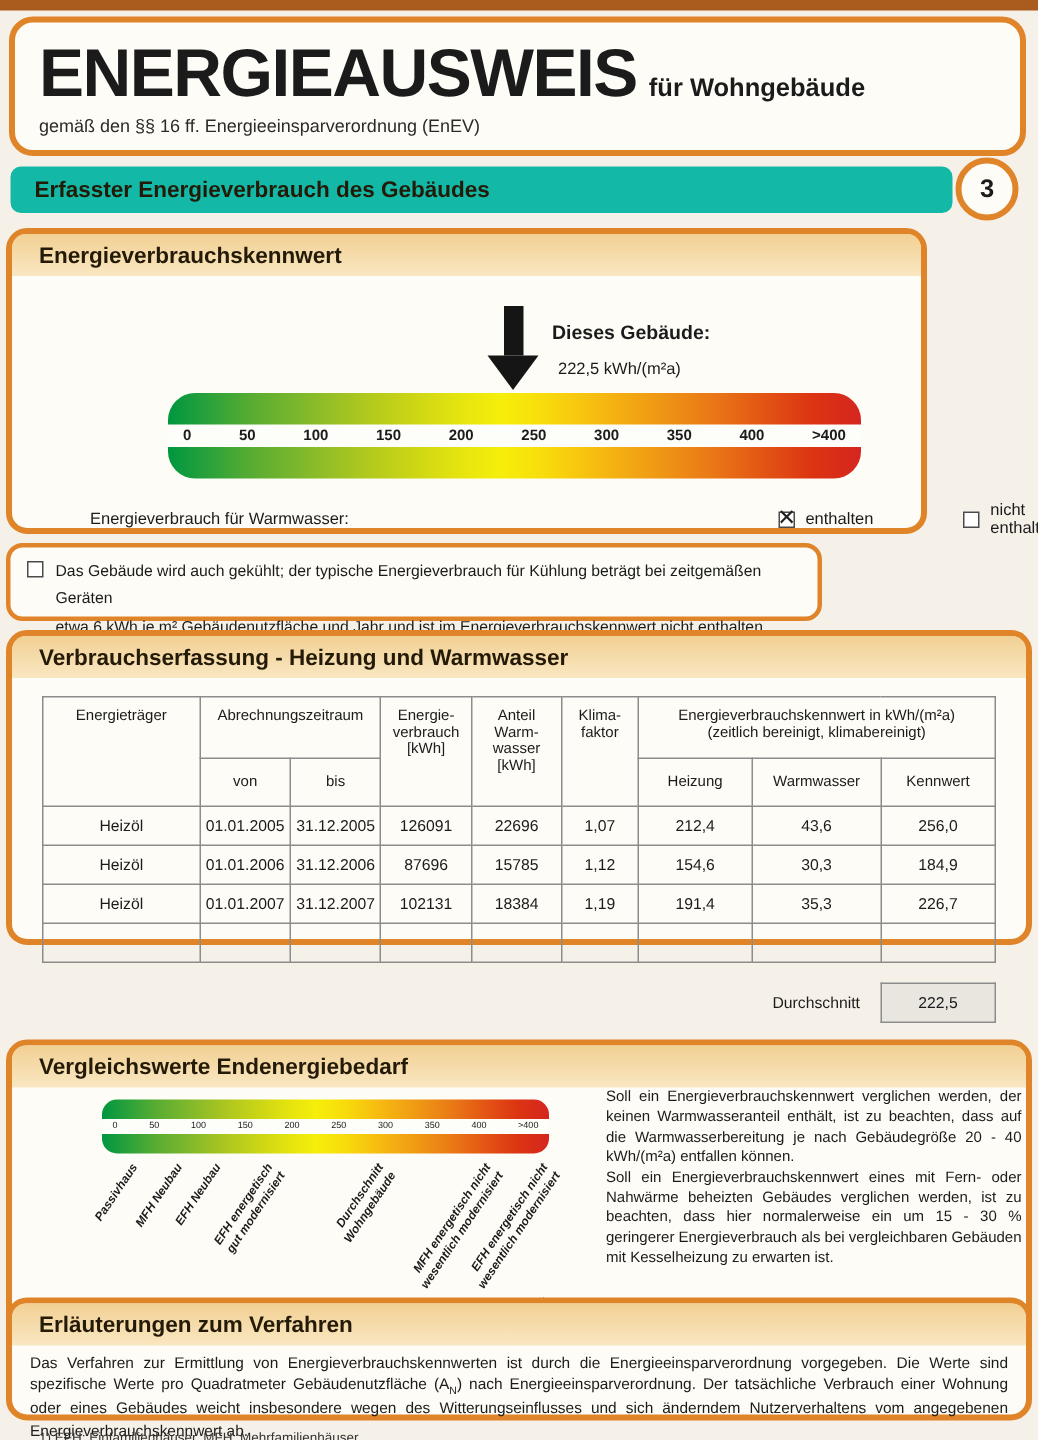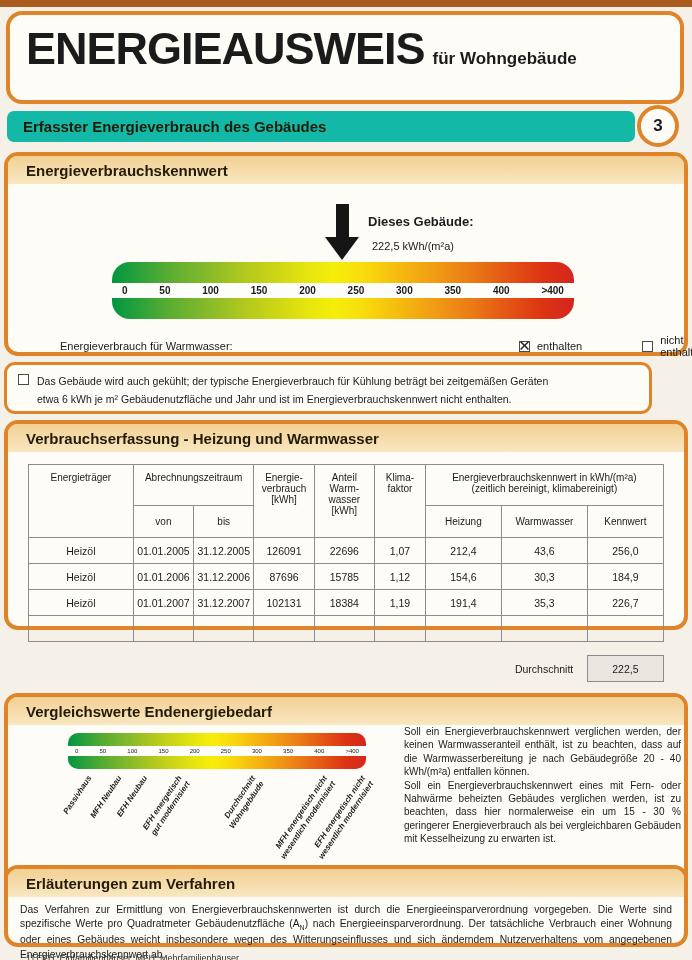--- a/index.html
+++ b/index.html
@@ -32,21 +32,21 @@
     position:absolute;left:7px;top:111px;width:628px;height:31px;border-radius:7px;
     background:#14b8a6;display:flex;align-items:center;padding-left:16px;box-sizing:border-box;
     font-weight:bold;font-size:15px;color:#241a08;
   }
   .page-badge{
     position:absolute;left:637px;top:105px;width:42px;height:42px;border-radius:50%;
     background:#fdfcf6;border:4px solid #e08429;box-sizing:border-box;
     display:flex;align-items:center;justify-content:center;font-weight:bold;font-size:17px;
   }
   
-  .kennwert-box{left:4px;top:152px;width:684px;height:204px;}
+  .kennwert-box{left:4px;top:152px;width:614px;height:204px;}
   .arrow-shaft{position:absolute;left:328px;top:48px;width:13px;height:33px;background:#151515;}
   .arrow-head{position:absolute;left:317px;top:81px;width:0;height:0;
     border-left:17px solid transparent;border-right:17px solid transparent;border-top:23px solid #151515;}
   .this-label{position:absolute;left:360px;top:58px;font-size:13px;font-weight:bold;}
   .this-value{position:absolute;left:364px;top:84px;font-size:11px;}
   .scale{
     position:absolute;border-radius:18px;overflow:hidden;
     background:linear-gradient(90deg,
       #009640 0%, #2ba23a 6%, #58ac32 12%, #83b92b 20%, #aec71f 28%, #cfd714 36%,
       #e8e60e 43%, #f6ee0a 48%, #f8dd0c 54%, #f6bb10 62%, #f09b14 70%, #ea7a16 78%,
@@ -56,21 +56,21 @@
   .scale-band{position:absolute;left:0;right:0;background:#fdfdfa;display:flex;justify-content:space-between;align-items:center;}
   .scale-big .scale-band{top:21px;height:15px;padding:0 10px;font-size:10px;font-weight:bold;}
   .ww-row{position:absolute;left:52px;top:178px;font-size:11px;display:flex;align-items:center;}
   .ww-label{width:235px;}
   .cb{display:inline-flex;width:11px;height:11px;border:1px solid #4a4a4a;box-sizing:border-box;
       align-items:center;justify-content:center;background:#fff;margin-right:7px;flex:none;}
   .cb-x{font-size:15px;line-height:0;color:#222;}
   .ww-opt1{display:flex;align-items:center;margin-left:243px;}
   .ww-opt2{display:flex;align-items:center;margin-left:60px;}
   
-  .cooling-box{left:4px;top:362px;width:648px;height:52px;border-width:3px;border-radius:11px;}
+  .cooling-box{left:4px;top:362px;width:544px;height:52px;border-width:3px;border-radius:11px;}
   .cooling-cb{position:absolute;left:11px;top:9px;}
   .cooling-text{position:absolute;left:30px;top:7px;font-size:10.5px;line-height:1.75;}
   
   .table-box{left:4px;top:420px;width:684px;height:210px;}
   table.vt{border-collapse:collapse;margin:12px 20px 0 20px;width:636px;font-size:10.5px;table-layout:fixed;}
   table.vt th, table.vt td{border:1px solid #8c8c8c;padding:3px 3px;text-align:center;font-weight:normal;vertical-align:middle;}
   table.vt thead th{font-size:10px;}
   table.vt .tall{height:62px;vertical-align:top;padding-top:7px;}
   table.vt .group-h{vertical-align:top;padding-top:7px;height:30px;}
   table.vt tbody td{height:19px;}
@@ -98,20 +98,21 @@
 </head>
 <body>
 
 <div class="top-strip"></div>
 
 <div class="box title-box">
   <div class="title-line">
     <span class="title-big">ENERGIEAUSWEIS</span>
     <span class="title-suffix">für Wohngebäude</span>
   </div>
+  <div class="title-sub">gemäß den §§ 16 ff. Energieeinsparverordnung (EnEV)</div>
 </div>
 
 <div class="banner">Erfasster Energieverbrauch des Gebäudes</div>
 <div class="page-badge">3</div>
 
 <div class="box kennwert-box">
   <div class="section-strip">Energieverbrauchskennwert</div>
   <div class="arrow-shaft"></div>
   <div class="arrow-head"></div>
   <div class="this-label">Dieses Gebäude:</div>

